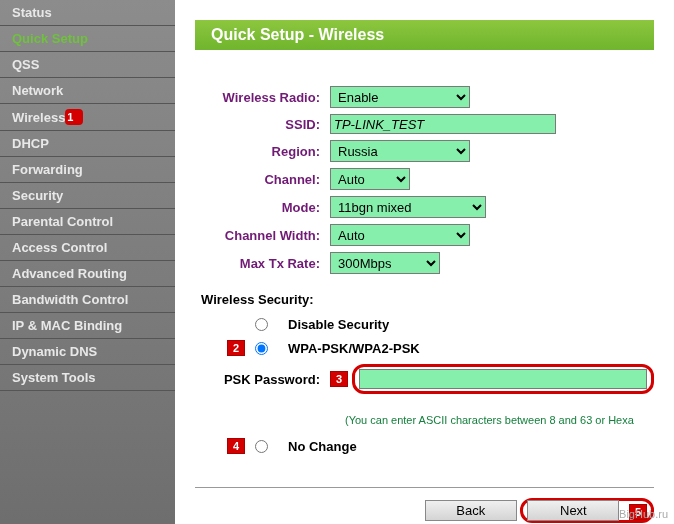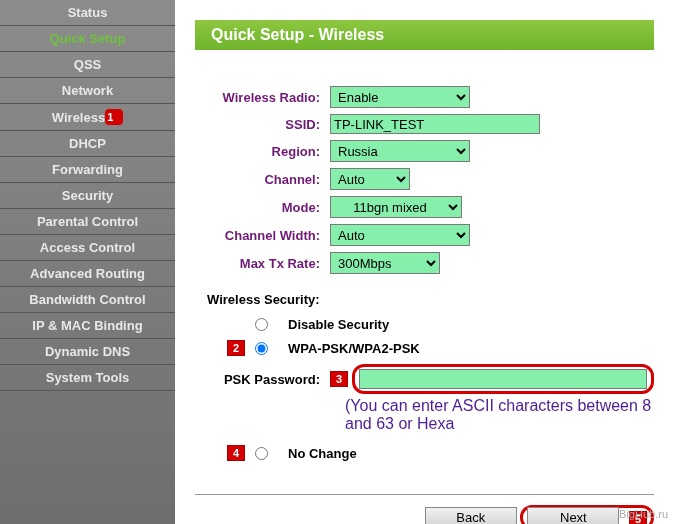--- a/index.html
+++ b/index.html
@@ -1,34 +1,34 @@
 <!DOCTYPE html>
 <html><head>
   <meta charset="utf-8">
   <style>
     * { margin: 0; padding: 0; box-sizing: border-box; }
     body { font-family: Arial, sans-serif; font-size: 13px; background: #fff; width: 674px; height: 524px; overflow: hidden; position: relative; }
     .container { display: flex; height: 100%; }
     .sidebar { width: 175px; background: linear-gradient(to bottom, #8c8c8c 0%, #6e6e6e 100%); flex-shrink: 0; }
-    .sidebar-item { padding: 5px 12px; color: #e8e8e8; border-bottom: 1px solid #555; cursor: pointer; font-weight: bold; font-size: 13px; display: flex; align-items: center; justify-content: center; }
+    .sidebar-item { padding: 5px 12px; color: #e8e8e8; border-bottom: 1px solid #555; cursor: pointer; font-weight: bold; font-size: 13px; display: flex; align-items: center; justify-content: flex-start; }
     .sidebar-item.active { color: #6fc13e; }
     .main { flex: 1; background: #fff; padding: 0; overflow: hidden; }
     .page-header { background: linear-gradient(to bottom, #8dc63f 0%, #6fb52d 100%); color: #fff; padding: 6px 16px; font-weight: bold; font-size: 16px; margin: 20px 20px 16px 20px; }
     .form-area { padding: 20px 20px 10px 20px; }
     .form-row { display: flex; align-items: center; margin-bottom: 6px; }
     .form-label { width: 135px; text-align: right; font-weight: bold; font-size: 13px; color: #701a75; padding-right: 10px; }
     .form-control { flex: 1; }
     select, input[type="text"], input[type="password"] { font-size: 13px; padding: 1px 3px; border: 1px solid #7a7a7a; background: #86efac; }
     select { height: 22px; }
     input[type="text"], input[type="password"] { height: 20px; }
-    .section-label { font-weight: bold; font-size: 13px; margin: 18px 0 10px 12px; }
+    .section-label { font-weight: bold; font-size: 13px; margin: 18px 0 10px 6px; }
     .radio-row { display: flex; align-items: center; margin-bottom: 8px; padding-left: 60px; }
     .radio-row input[type="radio"] { margin-right: 20px; }
     .radio-label { font-weight: bold; font-size: 13px; }
-    .hint { font-size: 16px; color: #4c1d95; padding-left: 150px; margin-top: 3px; }
+    .hint { font-size: 11px; color: #15803d; padding-left: 150px; margin-top: 20px; }
     .button-bar { border-top: 1px solid #999; margin: 15px 20px 0 20px; padding-top: 12px; text-align: right; }
     .btn { display: inline-block; padding: 2px 12px; width: 92px; text-align: center; background: linear-gradient(to bottom, #f0f0f0, #d4d4d4); border: 1px solid #888; cursor: pointer; font-size: 13px; margin-left: 18px; }
     .marker { display: inline-flex; width: 18px; height: 16px; background: #d40000; color: #fff; font-size: 11px; font-weight: bold; align-items: center; justify-content: center; border: 1px solid #a00; vertical-align: middle; }
     .hl-box { border: 2px solid #d40000; border-radius: 4px; display: inline-block; }
     .hl-wide { border: 3px solid #d40000; border-radius: 12px; padding: 2px 4px; }
     .watermark { position: absolute; bottom: 4px; right: 6px; font-size: 11px; color: #aaa; }
     .psk-row { display: flex; align-items: center; margin-top: 1px; }
     .psk-label { width: 135px; text-align: right; font-weight: bold; padding-right: 10px; }
   </style>
 </head>
@@ -87,33 +87,33 @@
   <div class="main">
     <div class="page-header">Quick Setup - Wireless</div>
 
     <div class="form-area">
       <div class="form-row">
         <div class="form-label">Wireless Radio:</div>
         <div class="form-control"><select style="width:140px;"><option>Enable</option></select></div>
       </div>
       <div class="form-row">
         <div class="form-label">SSID:</div>
-        <div class="form-control"><input type="text" style="width: 210px;" value="TP-LINK_TEST"></div>
+        <div class="form-control"><input type="text" style="width: 226px; font-style: italic;" value="TP-LINK_TEST"></div>
       </div>
       <div class="form-row">
         <div class="form-label">Region:</div>
         <div class="form-control"><select style="width:140px;"><option>Russia</option></select></div>
       </div>
       <div class="form-row">
         <div class="form-label">Channel:</div>
         <div class="form-control"><select style="width:80px;"><option>Auto</option></select></div>
       </div>
       <div class="form-row">
         <div class="form-label">Mode:</div>
-        <div class="form-control"><select style="width:132px;text-align:center;"><option>11bgn mixed</option></select></div>
+        <div class="form-control"><select style="width:156px;"><option>11bgn mixed</option></select></div>
       </div>
       <div class="form-row">
         <div class="form-label">Channel Width:</div>
         <div class="form-control"><select style="width:140px;"><option>Auto</option></select></div>
       </div>
       <div class="form-row">
         <div class="form-label">Max Tx Rate:</div>
         <div class="form-control"><select style="width:110px;"><option>300Mbps</option></select></div>
       </div>
 

